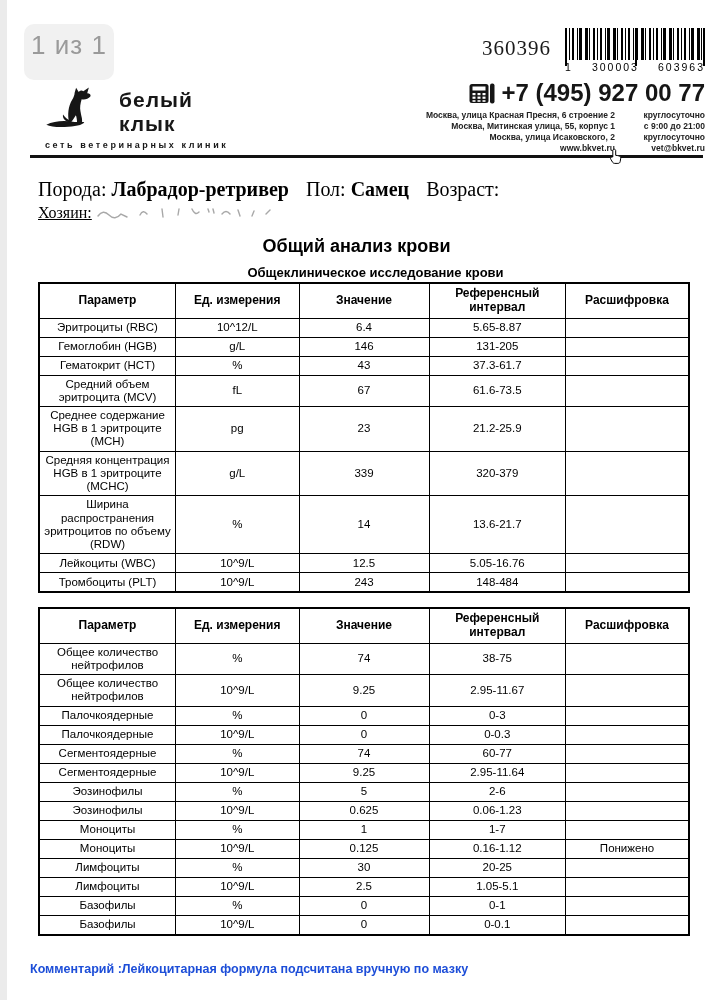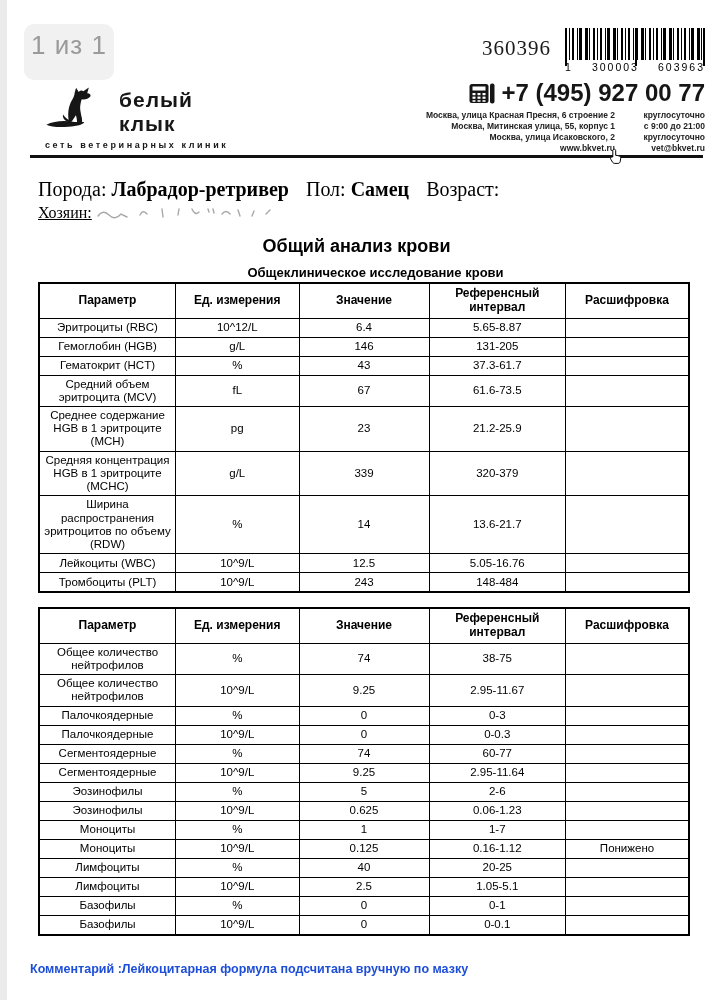--- a/index.html
+++ b/index.html
@@ -345,21 +345,21 @@
       <tr>
         <td>Моноциты</td>
         <td>10^9/L</td>
         <td>0.125</td>
         <td>0.16-1.12</td>
         <td>Понижено</td>
       </tr>
       <tr>
         <td>Лимфоциты</td>
         <td>%</td>
-        <td>40</td>
+        <td>30</td>
         <td>20-25</td>
         <td></td>
       </tr>
       <tr>
         <td>Лимфоциты</td>
         <td>10^9/L</td>
         <td>2.5</td>
         <td>1.05-5.1</td>
         <td></td>
       </tr>

